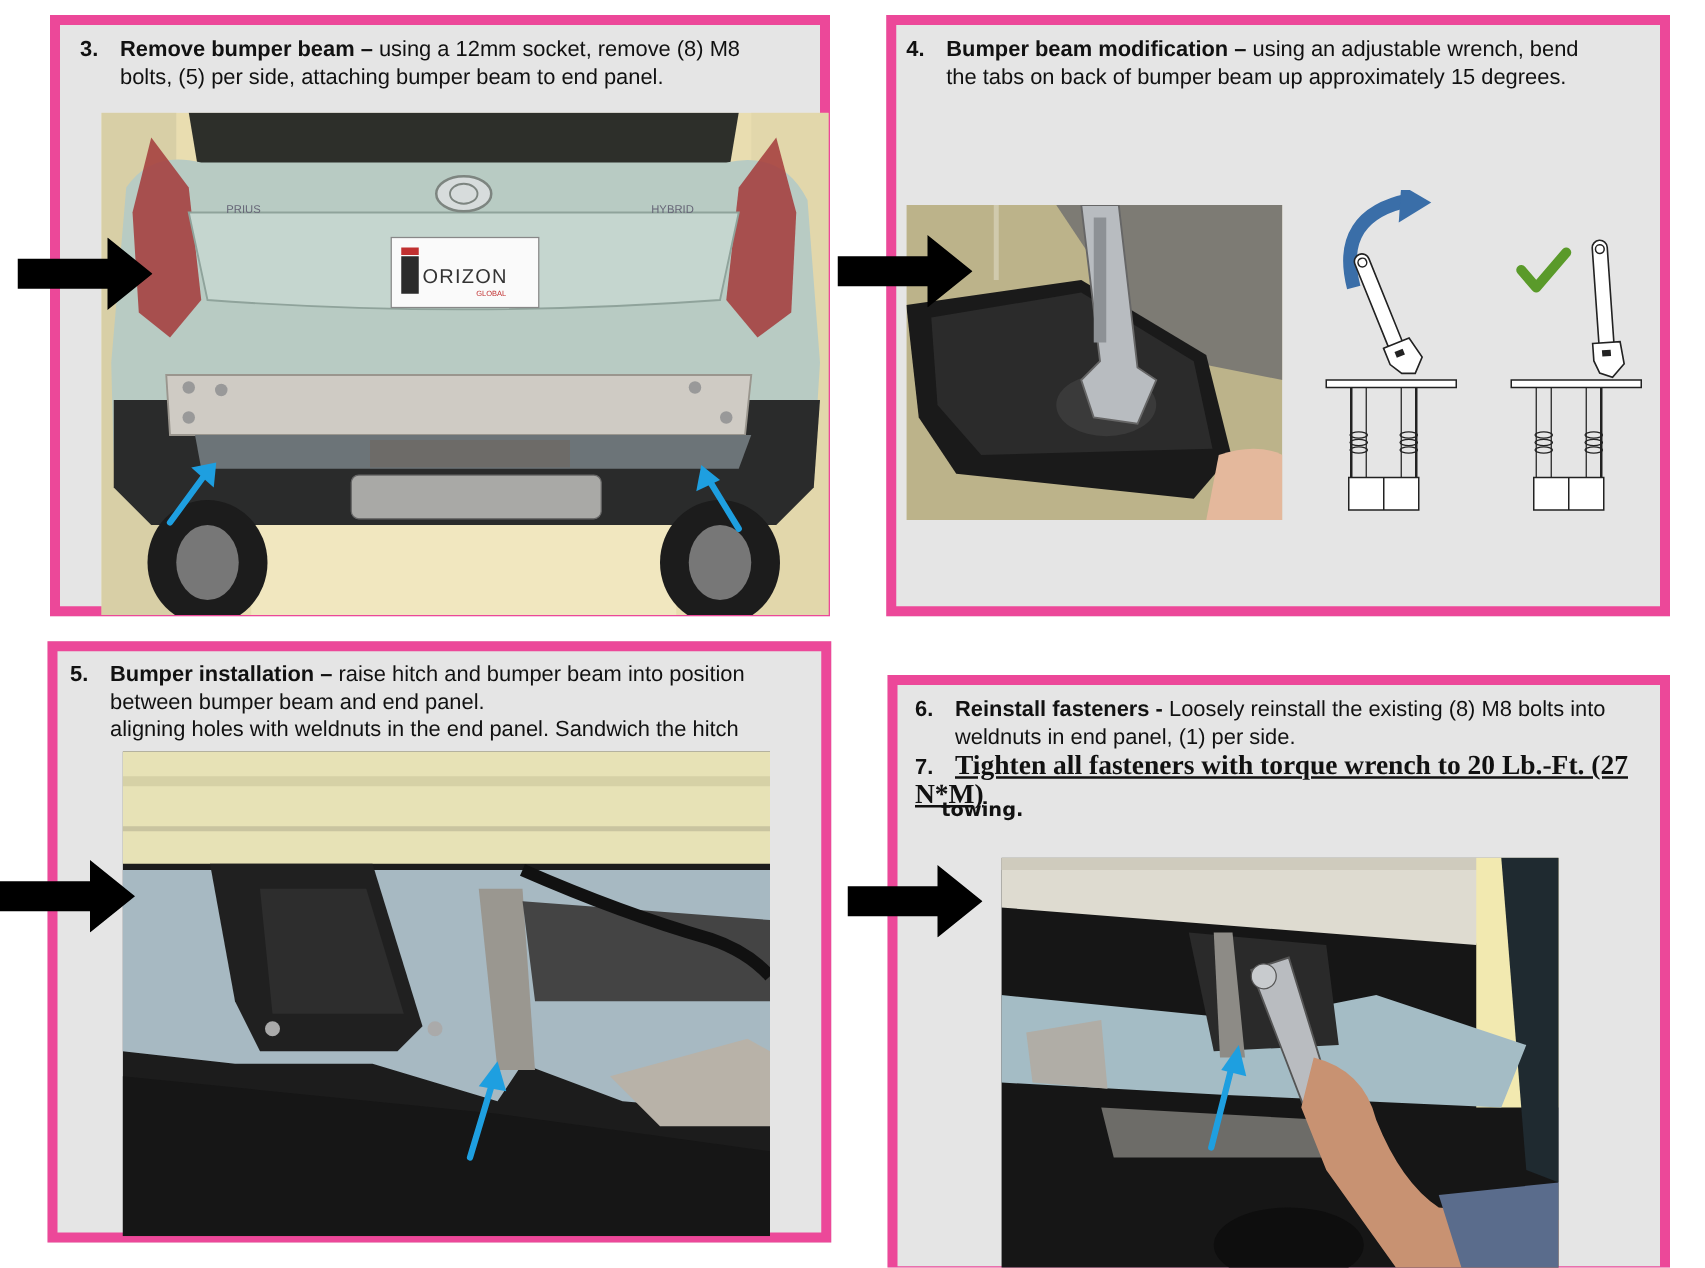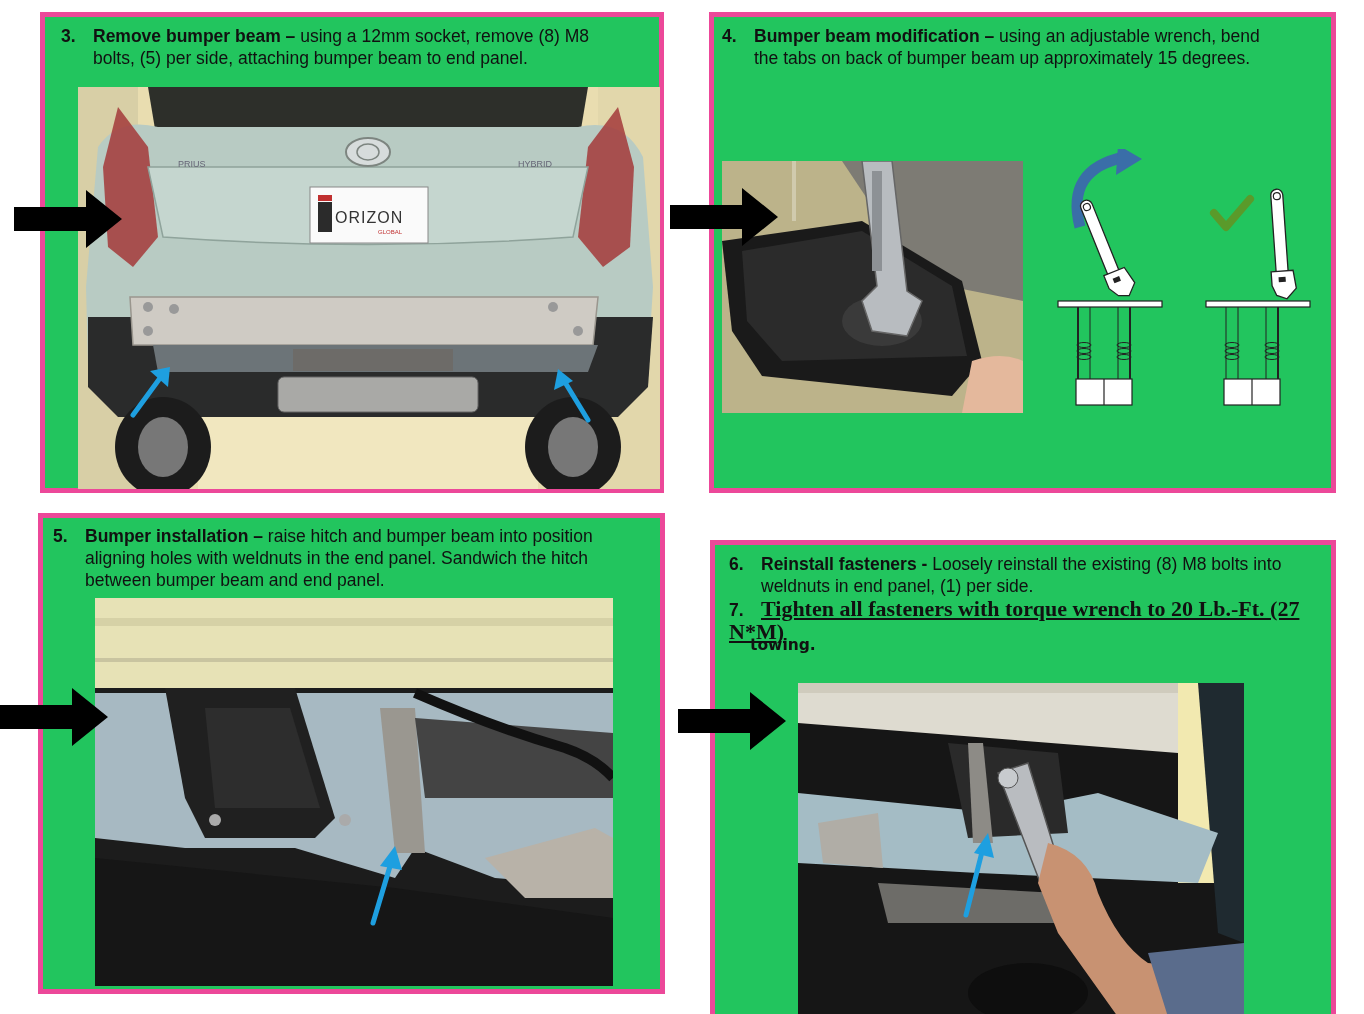--- a/index.html
+++ b/index.html
@@ -1,22 +1,22 @@
 <!DOCTYPE html>
 <html><head>
 <meta charset="utf-8">
 <style>
   * { box-sizing: border-box; margin: 0; padding: 0; }
   html, body { width: 1364px; height: 1014px; background: #ffffff; overflow: hidden; }
   body { position: relative; font-family: "Liberation Sans", sans-serif; color: #111; }
 
   .panel {
     position: absolute;
-    border: 5px solid #ec4899;
-    background: #22c55e;
+    border: 8px solid #ec4899;
+    background: #e5e5e5;
   }
   #p3 { left: 40px; top: 12px; width: 624px; height: 481px; }
   #p4 { left: 709px; top: 12px; width: 627px; height: 481px; }
   #p5 { left: 38px; top: 513px; width: 627px; height: 481px; }
   #p6 { left: 710px; top: 513px; width: 626px; height: 481px; margin-top: 27px; }
 
   .step {
     position: absolute;
     font-size: 17.5px;
     line-height: 22px;
@@ -207,22 +207,22 @@
   <svg width="108" height="58" viewBox="0 0 108 58">
       <path d="M0 17 L72 17 L72 0 L108 29 L72 58 L72 41 L0 41 Z" fill="#000"></path>
     </svg>
 </div>
 
 <div class="panel" id="p5">
   <div class="step" style="left:10px; top:7px; width:610px;">
     <div>
       <span class="num">5.</span><span class="title">Bumper installation –</span><span> raise hitch and bumper beam into position</span>
     </div>
+    <div class="indent">between bumper beam and end panel.</div>
     <div class="indent">aligning holes with weldnuts  in the end panel. Sandwich the hitch</div>
-    <div class="indent">between bumper beam and end panel.</div>
   </div>
 
   <div class="photo" style="left:52px; top:80px; width:518px; height:388px;">
     <svg viewBox="0 0 518 388" preserveAspectRatio="none">
       <rect width="518" height="388" fill="#1c1c1c"></rect>
 
       <rect x="0" y="0" width="518" height="90" fill="#e7e2b6"></rect>
       <rect x="0" y="20" width="518" height="8" fill="#d6d1a6"></rect>
       <rect x="0" y="60" width="518" height="4" fill="#c9c4a0"></rect>
 

